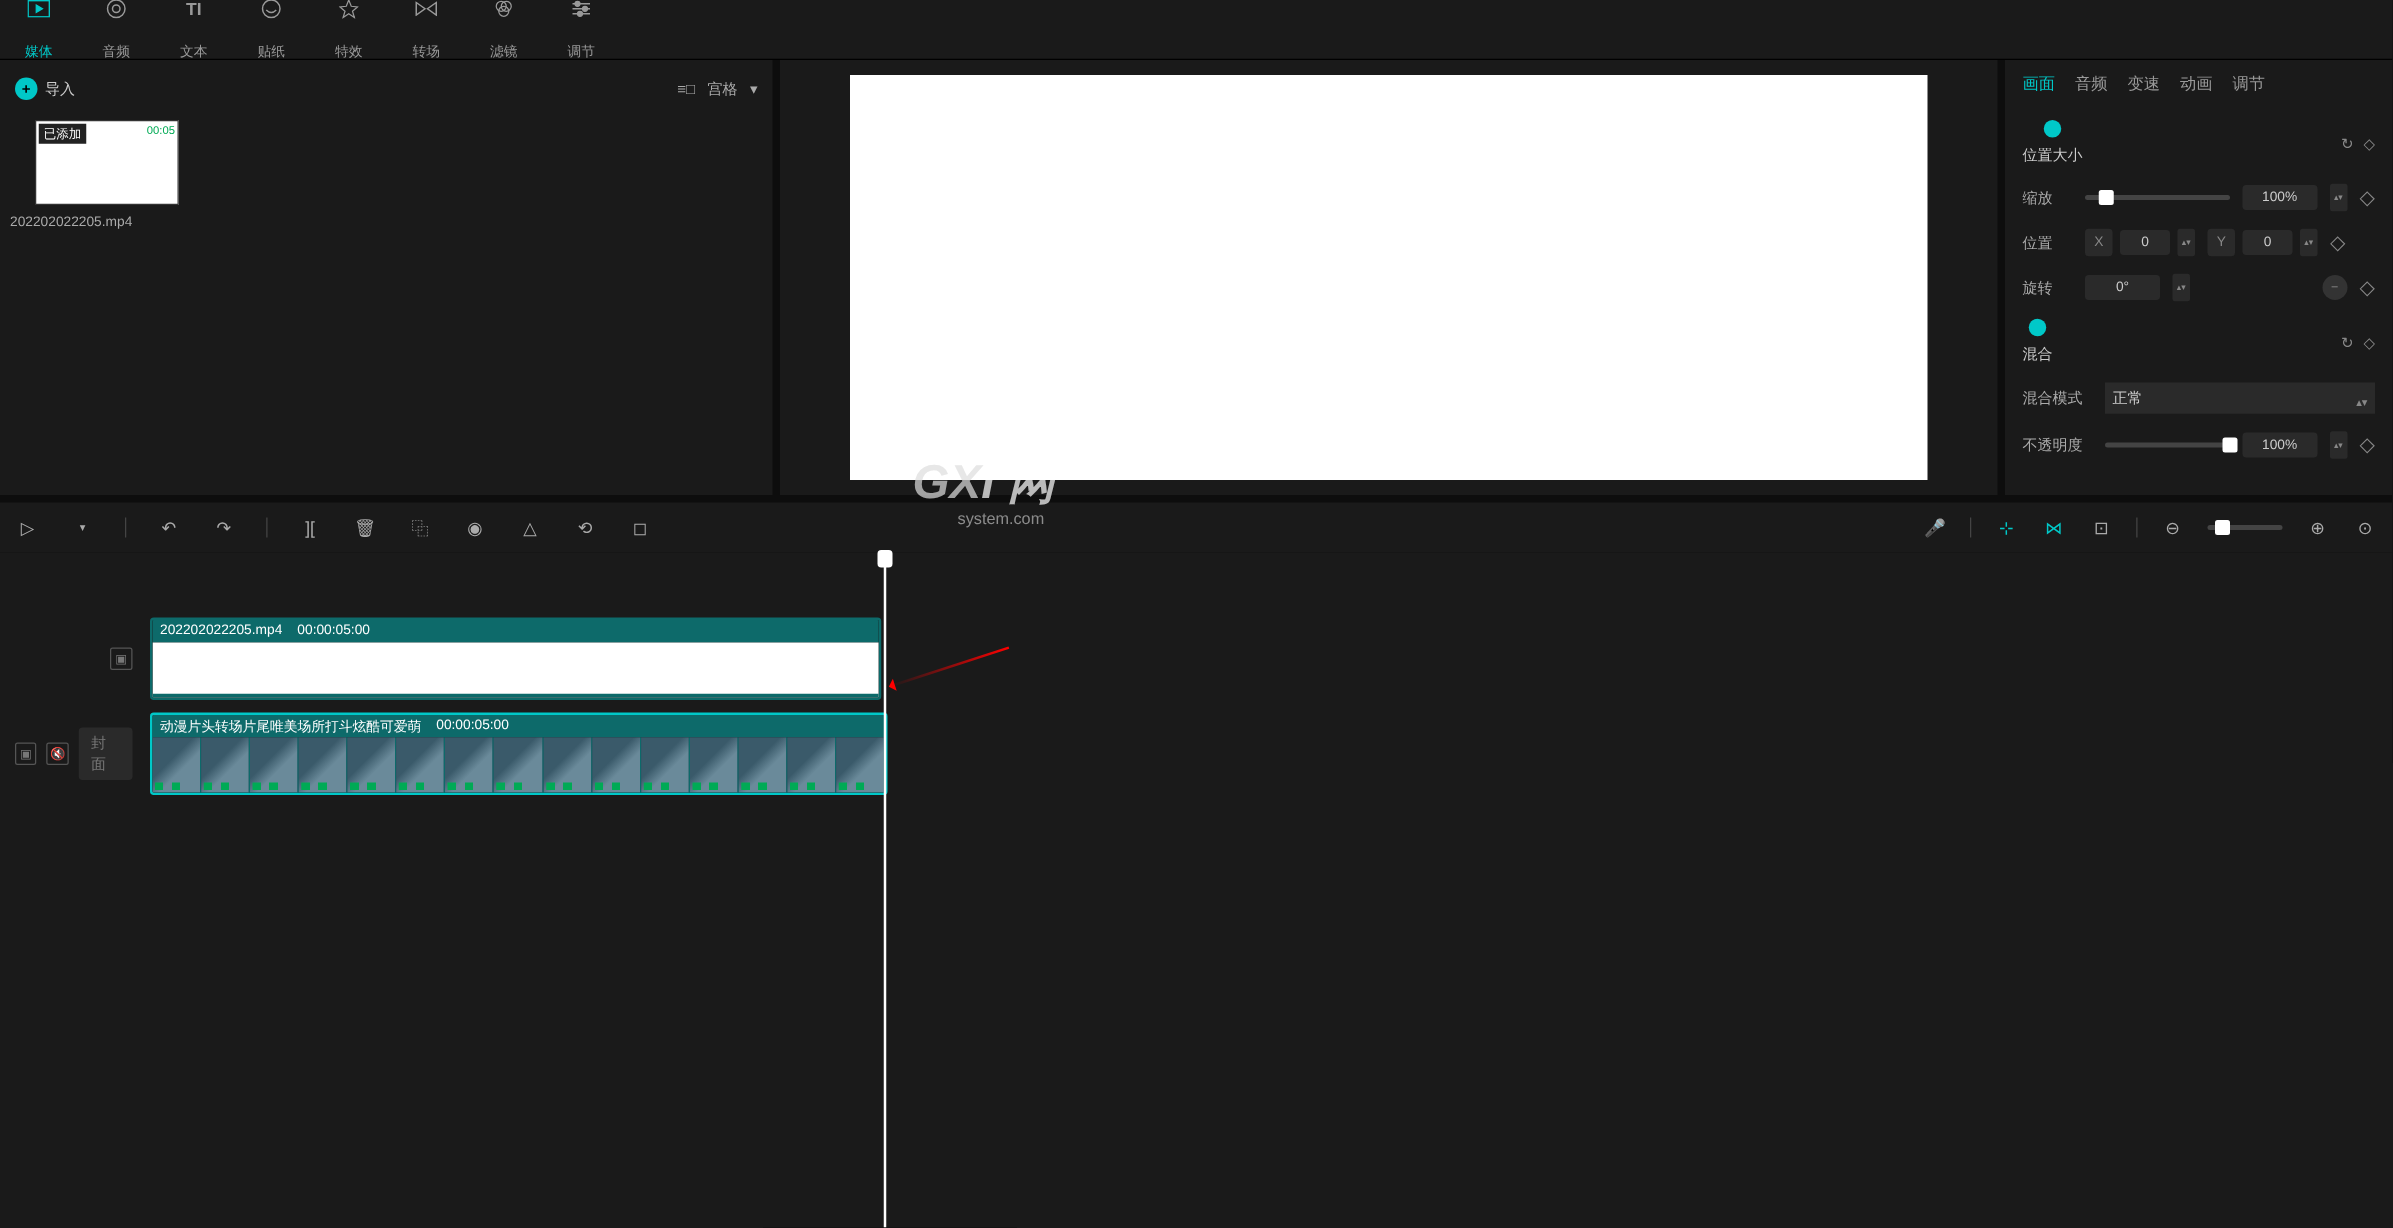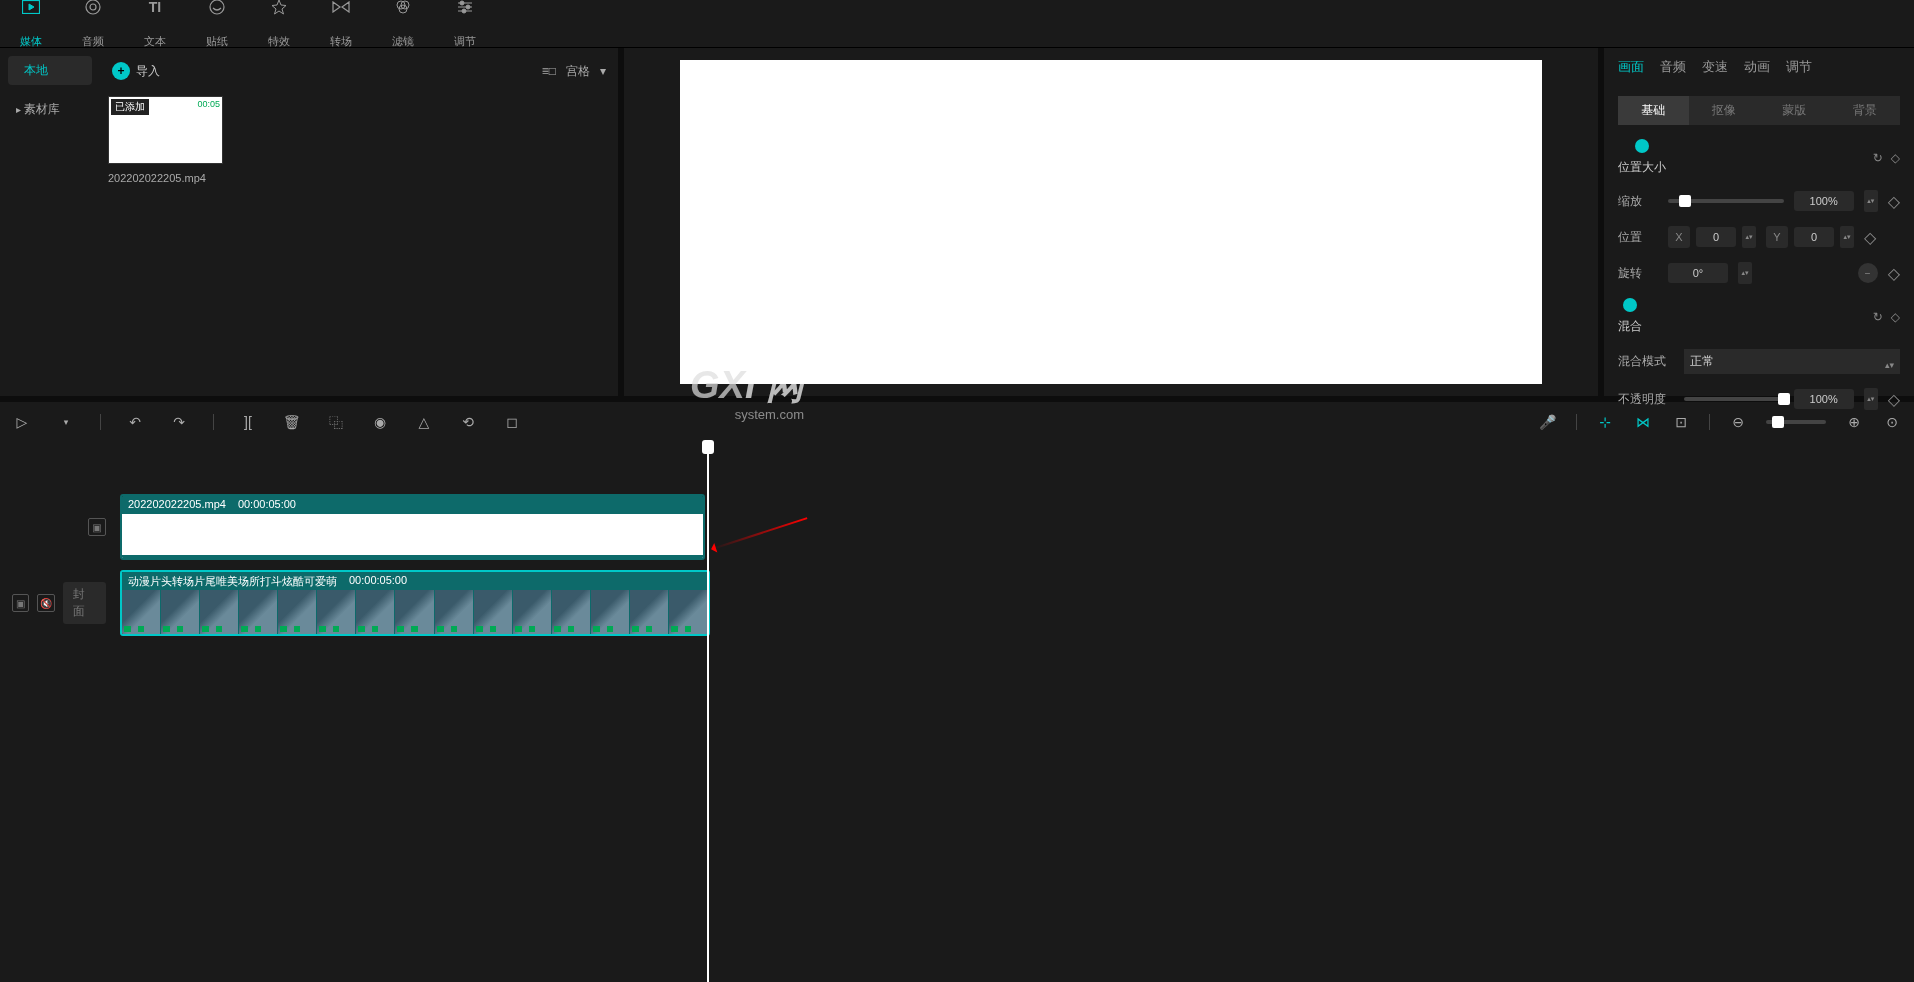--- a/index.html
+++ b/index.html
@@ -20,21 +20,21 @@
 .media-content { flex: 1; padding: 8px; }
 .media-inner { display: flex; height: 100%; }
 .tab-btn { background: #2a2a2a; color: #00c8c8; padding: 6px 16px; border-radius: 4px; font-size: 12px; cursor: pointer; margin-bottom: 10px; }
 .lib-btn { color: #aaa; font-size: 12px; padding: 6px 8px; cursor: pointer; }
 .lib-btn::before { content: "▸ "; font-size: 10px; }
 .import-row { display: flex; align-items: center; justify-content: space-between; padding: 6px 4px; }
 .import-btn { display: flex; align-items: center; gap: 6px; font-size: 12px; cursor: pointer; color: #ccc; }
 .add-icon { width: 18px; height: 18px; background: #00c8c8; border-radius: 50%; display: flex; align-items: center; justify-content: center; color: #000; font-weight: bold; }
 .view-ctrl { display: flex; gap: 10px; align-items: center; font-size: 12px; color: #aaa; }
 .thumb { width: 115px; margin-top: 10px; }
-.thumb-img { width: 115px; height: 68px; background: #fff; position: relative; border: 1px solid #333; }
+.thumb-img { width: 115px; height: 68px; background: #fff; position: relative; border: 1px solid #333; margin-left: 20px; }
 .thumb-badge { position: absolute; top: 2px; left: 2px; background: #222; color: #fff; font-size: 10px; padding: 1px 4px; }
 .thumb-dur { position: absolute; top: 2px; right: 2px; color: #0a5; font-size: 9px; }
 .thumb-name { font-size: 11px; color: #aaa; margin-top: 8px; }
 
 .player-panel { flex: 1; background: #1a1a1a; display: flex; flex-direction: column; padding: 8px 16px; }
 .player-title { font-size: 13px; color: #ccc; padding: 6px 0; }
 .player-view { flex: 1; background: #fff; margin: 4px 40px; }
 .player-ctrl { display: flex; align-items: center; justify-content: space-between; padding: 8px 24px; }
 .time-disp { font-size: 13px; }
 .time-cur { color: #00c8c8; }
@@ -87,21 +87,21 @@
 .track-body { flex: 1; height: 100%; position: relative; }
 .clip { position: absolute; top: 2px; bottom: 2px; border: 2px solid #0d6a6a; border-radius: 3px; overflow: hidden; }
 .clip-header { background: #0d6a6a; color: #fff; font-size: 11px; padding: 2px 6px; height: 18px; display: flex; gap: 12px; }
 .clip-body-white { background: #fff; height: calc(100% - 18px); border-bottom: 3px solid #0d6a6a; }
 .clip-body-frames { height: calc(100% - 18px); display: flex; background: #2a4a5a; }
 .frame { flex: 1; background: linear-gradient(135deg, #3a5a6a 40%, #6a8a9a 60%); border-right: 1px solid #0d6a6a; position: relative; }
 .frame::after { content: ""; position: absolute; bottom: 2px; left: 2px; right: 2px; height: 6px; background: linear-gradient(to right, #0a5 20%, transparent 20%, transparent 40%, #0a5 40%, #0a5 60%, transparent 60%); }
 .cover-btn { background: #2a2a2a; padding: 4px 10px; font-size: 12px; border-radius: 3px; }
 .track-ico { border: 1px solid #555; width: 18px; height: 18px; display: flex; align-items: center; justify-content: center; border-radius: 2px; font-size: 10px; }
 
-.watermark { position: absolute; top: 360px; left: 690px; z-index: 50; pointer-events: none; opacity: 0.7; text-align: right; }
+.watermark { position: absolute; top: 360px; left: 730px; z-index: 50; pointer-events: none; opacity: 0.7; }
 .wm1 { font-size: 38px; font-weight: bold; font-style: italic; color: #ddd; }
 .wm1 b { color: #fff; }
 .wm2 { font-size: 13px; color: #bbb; margin-left: 36px; margin-top: -4px; }
 
 svg { fill: currentColor; stroke: currentColor; }
 </style>
 </head>
 <body>
 
 <div class="top-nav">
@@ -174,24 +174,20 @@
         </svg>
       </span>
     <span>调节</span>
   </div>
 </div>
 
 <div class="main-row">
 
   <div class="media-panel">
     <div class="media-inner">
-      <div class="media-sidebar">
-        <div class="tab-btn">本地</div>
-        <div class="lib-btn">素材库</div>
-      </div>
       <div class="media-content">
         <div class="import-row">
           <div class="import-btn">
             <span class="add-icon">+</span>
             <span>导入</span>
           </div>
           <div class="view-ctrl">
             <span>≡□</span>
             <span>宫格</span>
             <span>▾</span>
@@ -212,26 +208,20 @@
     <div class="player-view"></div>
   </div>
 
   <div class="props-panel">
     <div class="props-tabs">
       <span class="props-tab active">画面</span>
       <span class="props-tab">音频</span>
       <span class="props-tab">变速</span>
       <span class="props-tab">动画</span>
       <span class="props-tab">调节</span>
-    </div>
-    <div class="props-subtabs">
-      <span class="props-subtab active">基础</span>
-      <span class="props-subtab">抠像</span>
-      <span class="props-subtab">蒙版</span>
-      <span class="props-subtab">背景</span>
     </div>
 
     <div class="section-head">
       <div class="section-title">
         <span class="check-on"></span>
         <span>位置大小</span>
       </div>
       <div class="reset-icons">
         <span>↻</span>
         <span>◇</span>

